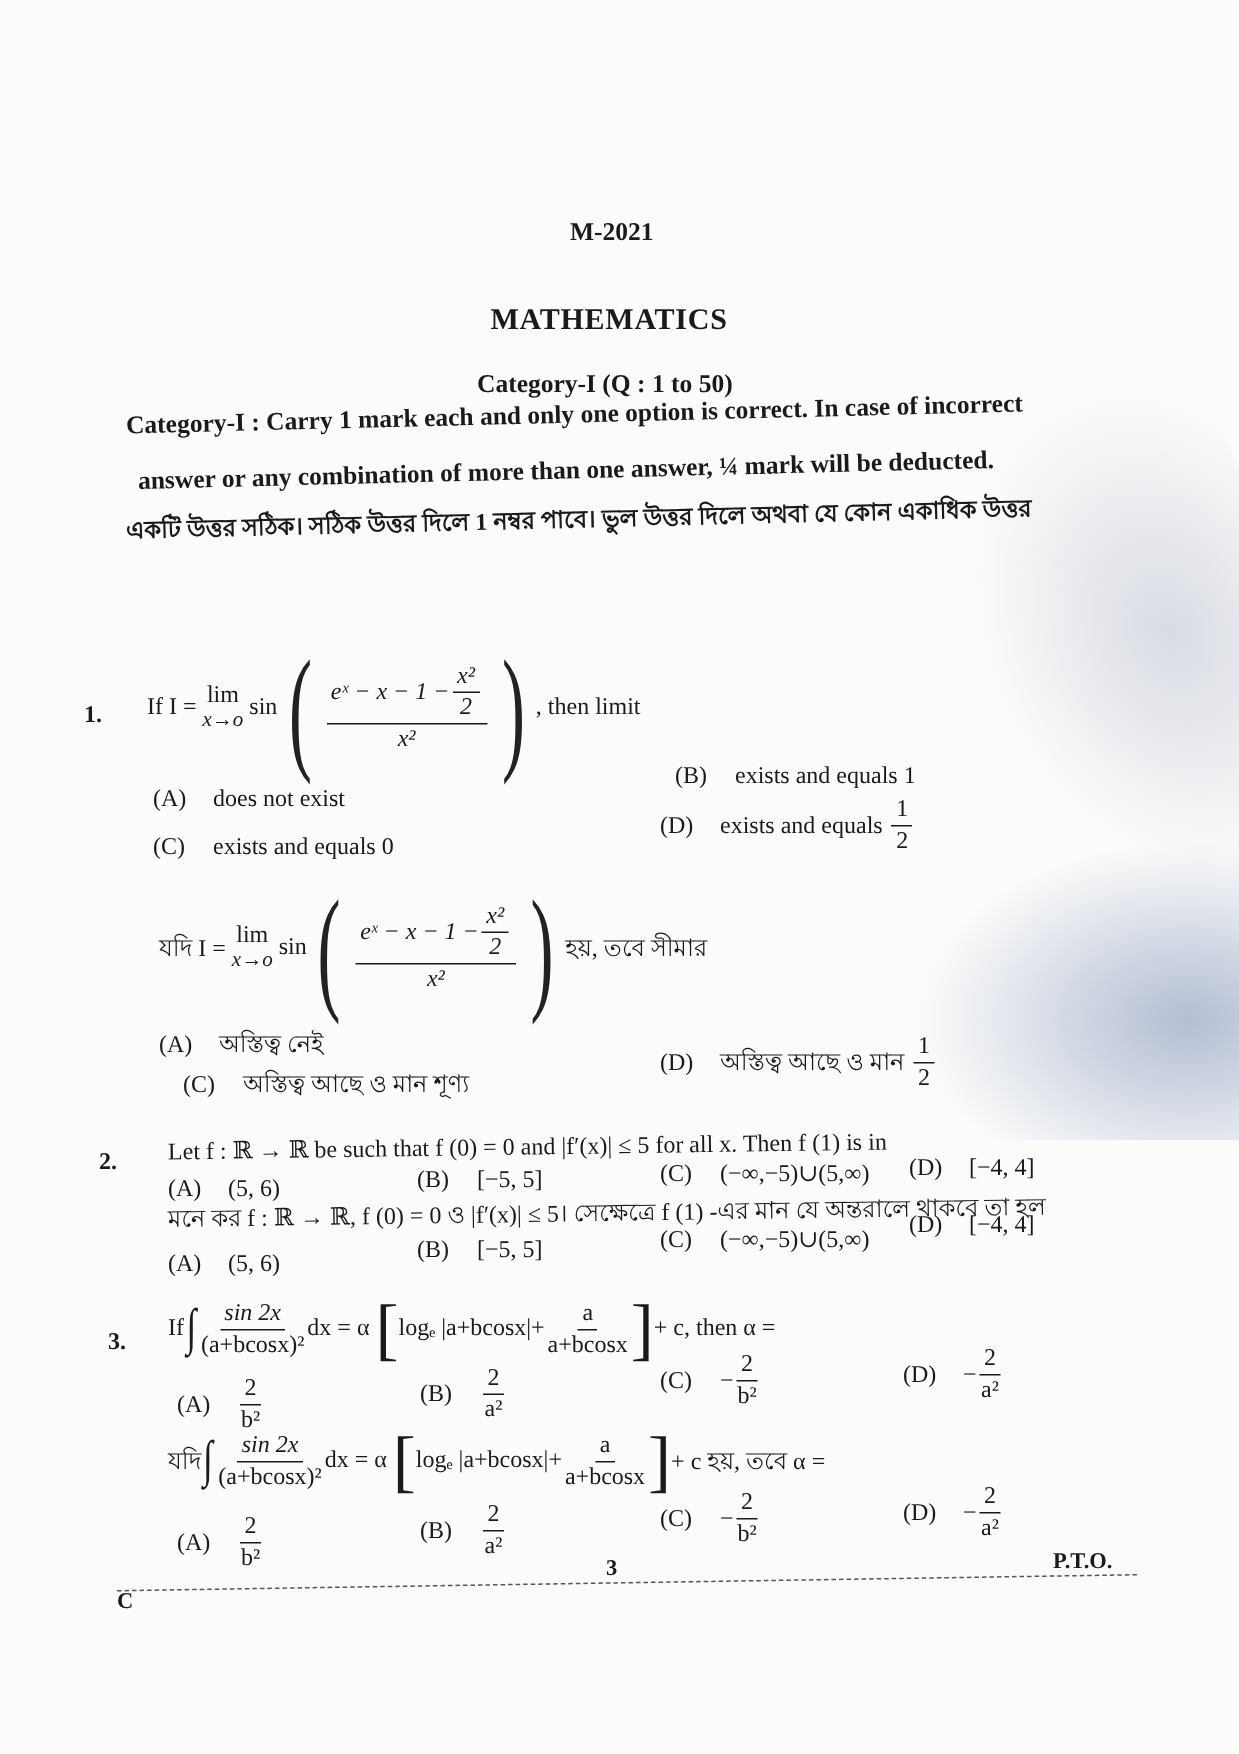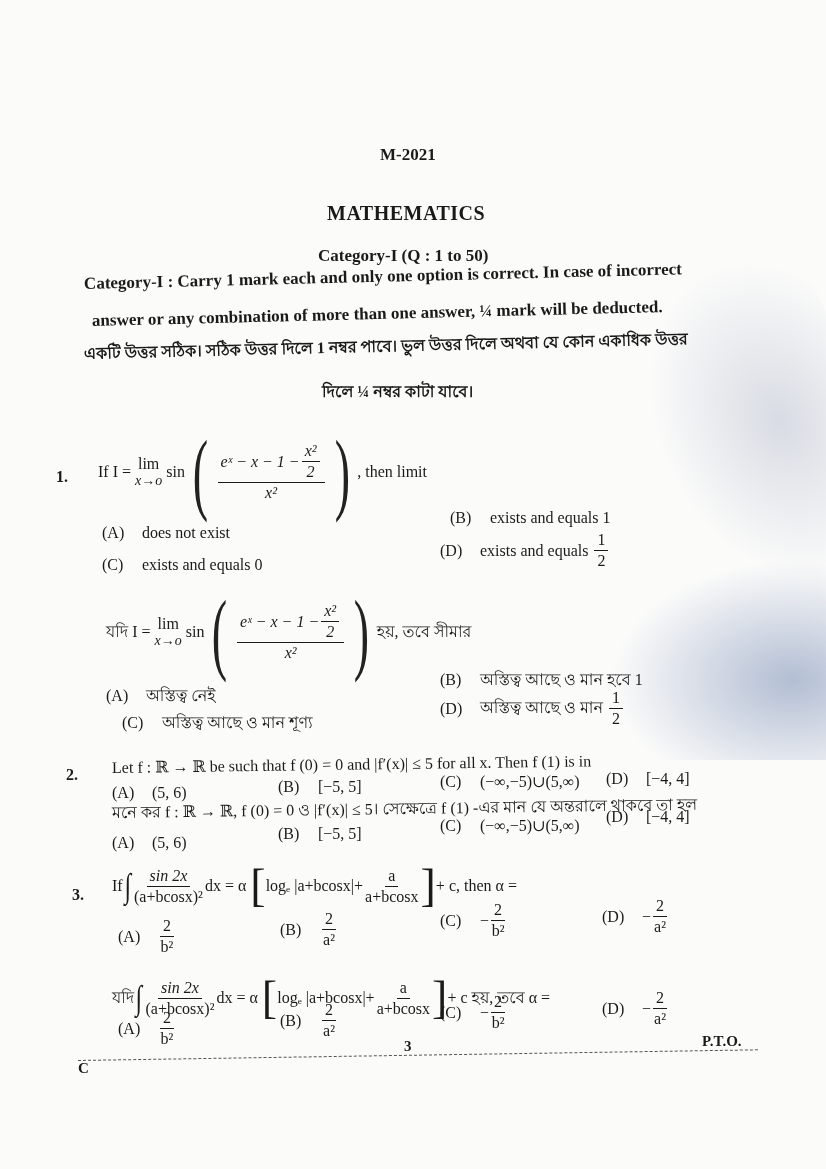--- a/index.html
+++ b/index.html
@@ -43,21 +43,20 @@
   <div class="smudge1"></div>
   <div class="smudge2"></div>
 
   <div class="abs bold" style="left:380px; top:145px; font-size:17px;">M-2021</div>
   <div class="abs bold" style="left:327px; top:202px; font-size:20px; letter-spacing:0.5px;">MATHEMATICS</div>
   <div class="abs bold" style="left:318px; top:246px; font-size:17px;">Category-I (Q : 1 to 50)</div>
 
   <div class="abs bold" style="left:84px; top:274px; font-size:17px; transform:rotate(-1.4deg); transform-origin:left;">Category-I : Carry 1 mark each and only one option is correct. In case of incorrect</div>
   <div class="abs bold" style="left:92px; top:311px; font-size:17px; transform:rotate(-1.4deg); transform-origin:left;">answer or any combination of more than one answer, ¼ mark will be deducted.</div>
   <div class="abs bold" style="left:84px; top:341px; font-size:16px; transform:rotate(-1.4deg); transform-origin:left;">একটি উত্তর সঠিক। সঠিক উত্তর দিলে 1 নম্বর পাবে। ভুল উত্তর দিলে অথবা যে কোন একাধিক উত্তর</div>
-  <div class="abs bold" style="left:322px; top:379px; font-size:16px;">দিলে ¼ নম্বর কাটা যাবে।</div>
 
   <div class="abs bold q" style="left:56px; top:468px;">1.</div>
   <div class="abs q" style="left:98px; top:422px; height:100px; display:flex; align-items:center;">
     <span>If I =</span>&nbsp;
     <span class="lim">
       <span>lim</span>
       <span class="sub">x→o</span>
     </span>&nbsp;
     <span>sin</span>
     <span class="bigparen">(</span>
@@ -111,23 +110,20 @@
       </span>
       <span class="den ital">x²</span>
     </span>
     <span class="bigparen">)</span>
     <span>হয়, তবে সীমার</span>
   </div>
 
   <div class="abs q" style="left:106px; top:683px;">
     <span class="opt-label">(A)</span><span>অস্তিত্ব নেই</span>
   </div>
-  <div class="abs q" style="left:440px; top:667px;">
-    <span class="opt-label">(B)</span><span>অস্তিত্ব আছে ও মান হবে 1</span>
-  </div>
   <div class="abs q" style="left:122px; top:710px;">
     <span class="opt-label">(C)</span><span>অস্তিত্ব আছে ও মান শূণ্য</span>
   </div>
   <div class="abs q" style="left:440px; top:690px; display:flex; align-items:center;">
     <span class="opt-label">(D)</span>
       <span>অস্তিত্ব আছে ও মান</span>
     <span class="frac" style="margin-left:6px;">
       <span class="num">1</span>
       <span class="den">2</span>
     </span>
@@ -208,21 +204,21 @@
   </div>
   <div class="abs q" style="left:602px; top:898px; display:flex; align-items:center;">
     <span class="opt-label">(D)</span>
     <span>−</span>
     <span class="frac">
         <span class="num">2</span>
         <span class="den">a²</span>
       </span>
   </div>
 
-  <div class="abs q" style="left:112px; top:968px; height:60px; display:flex; align-items:center;">
+  <div class="abs q" style="left:112px; top:944px; height:60px; display:flex; align-items:center;">
     <span>যদি</span>
     <span class="integral">∫</span>
     <span class="frac">
       <span class="num ital">sin 2x</span>
       <span class="den">(a+bcosx)²</span>
     </span>
     <span>dx =</span>&nbsp;
     <span>α</span>&nbsp;
     <span class="bigbracket">[</span>
     <span>logₑ |a+bcosx|+</span>

